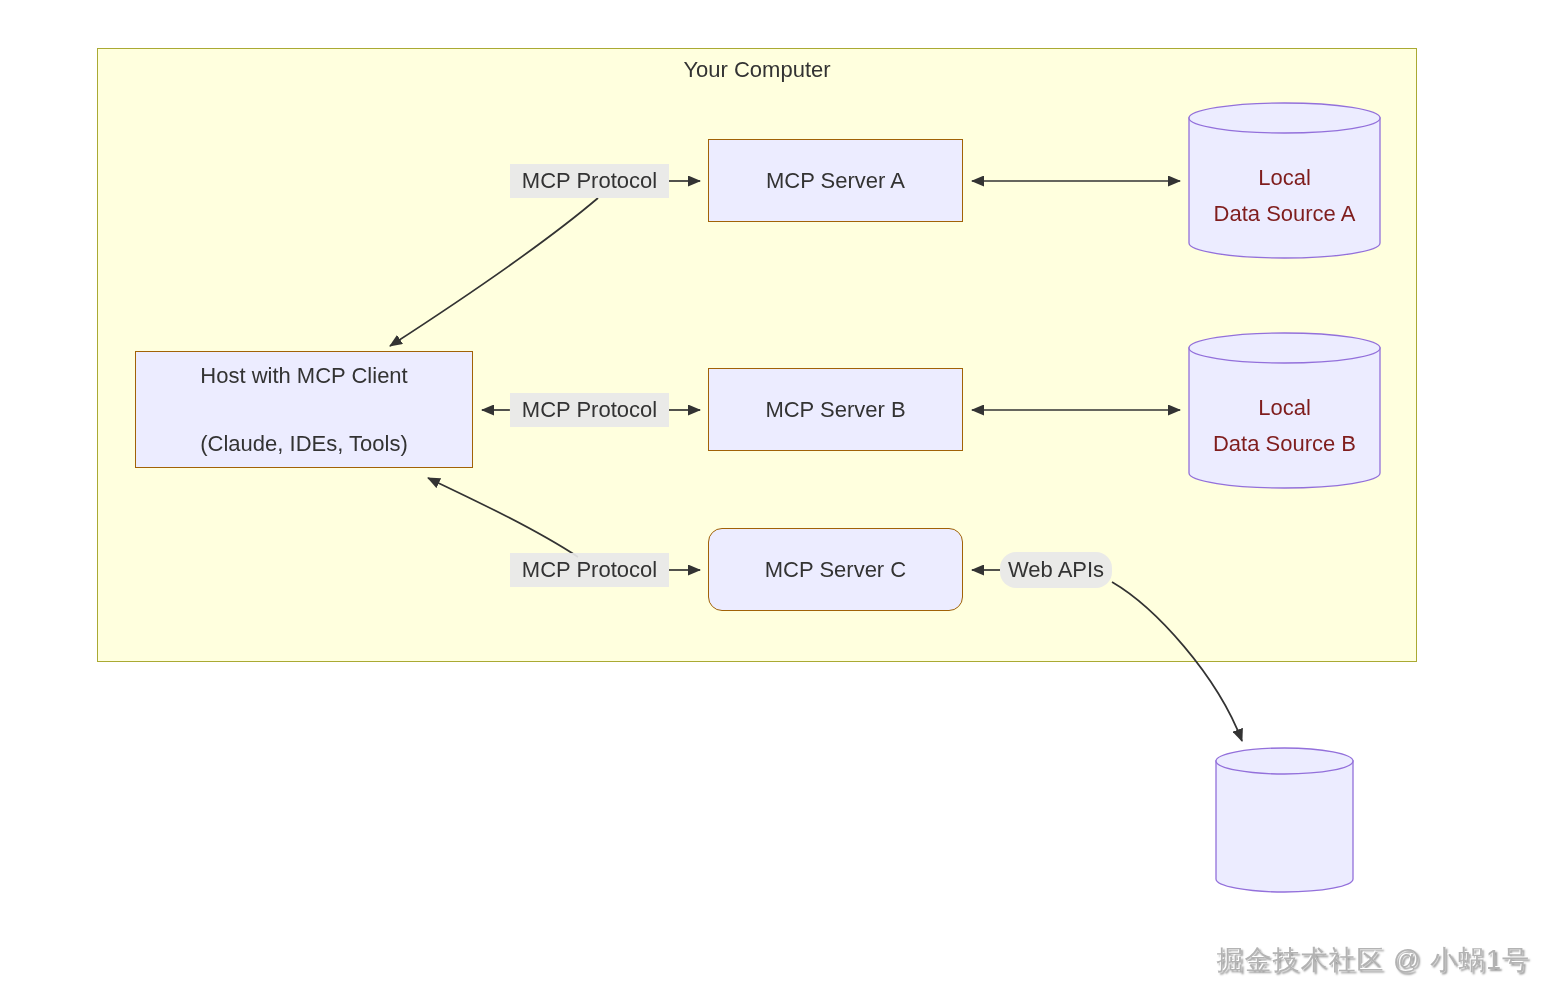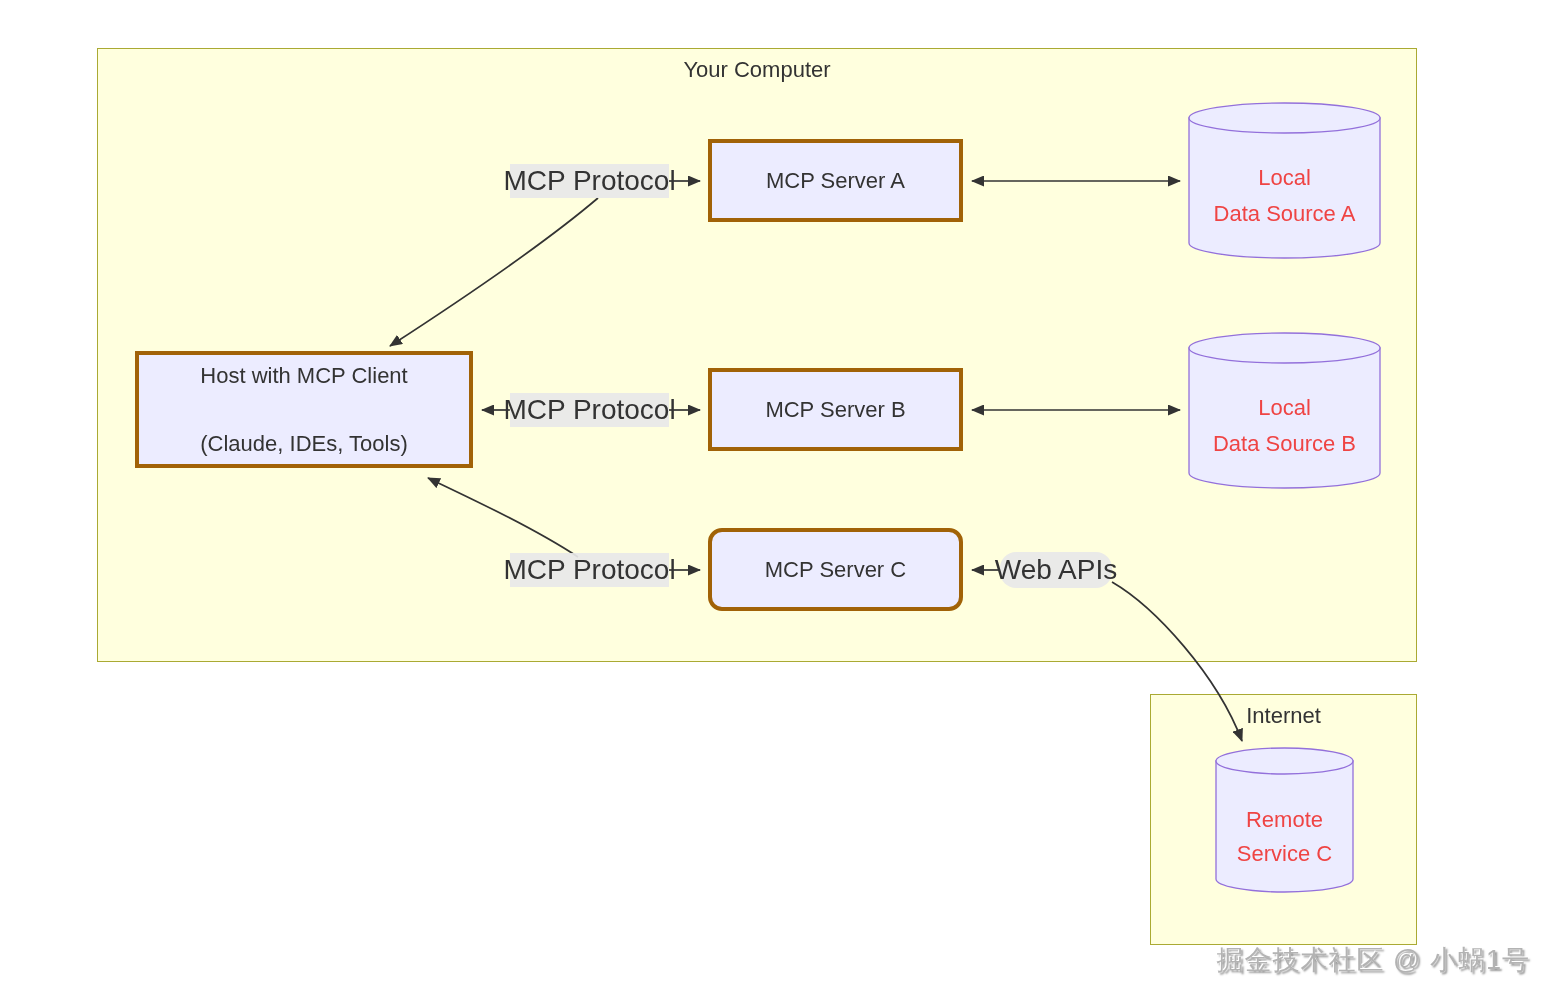--- a/index.html
+++ b/index.html
@@ -26,48 +26,48 @@
     position: absolute;
     width: 100%;
     top: 8px;
     text-align: center;
     font-size: 22px;
     color: #333333;
   }
   .node {
     position: absolute;
     background: #ECECFF;
-    border: 4px solid #a16207;
+    border: 1px solid #a16207;
     box-sizing: border-box;
     display: flex;
     flex-direction: column;
     align-items: center;
     justify-content: center;
     font-size: 22px;
     color: #333333;
     text-align: center;
     line-height: 36px;
     z-index: 3;
   }
   .edge-label {
     position: absolute;
     background: rgba(232,232,232,0.92);
-    font-size: 28px;
+    font-size: 22px;
     color: #333333;
     display: flex;
     align-items: center;
     justify-content: center;
     text-align: center;
     z-index: 3;
     white-space: nowrap;
   }
   .cyl-label {
     position: absolute;
     font-size: 22px;
-    color: #ef4444;
+    color: #7f1d1d;
     text-align: center;
     line-height: 36px;
     z-index: 3;
   }
   svg.edges {
     position: absolute;
     left: 0;
     top: 0;
     z-index: 2;
   }
@@ -84,23 +84,20 @@
 </style>
 </head>
 <body>
 
 <div id="stage">
 
   <div class="cluster" style="left:97px; top:48px; width:1320px; height:614px;">
     <div class="cluster-title">Your Computer</div>
   </div>
 
-  <div class="cluster" style="left:1150px; top:694px; width:267px; height:251px;">
-    <div class="cluster-title">Internet</div>
-  </div>
 
   <svg class="edges" width="1552" height="998" viewBox="0 0 1552 998">
     <defs>
       <marker id="arrowhead" markerUnits="userSpaceOnUse" markerWidth="13" markerHeight="11" refX="12" refY="5.5" orient="auto-start-reverse">
         <path d="M0,0 L13,5.5 L0,11 Z" fill="#333333"></path>
       </marker>
     </defs>
 
     <path d="M 598,198 C 545,243 458,302 390,346" fill="none" stroke="#333333" stroke-width="1.7" marker-end="url(#arrowhead)"></path>
     <path d="M 669,181 L 700,181" fill="none" stroke="#333333" stroke-width="1.7" marker-end="url(#arrowhead)"></path>
@@ -151,24 +148,20 @@
   <div class="cyl-label" style="left:1189px; top:160px; width:191px;">
     <div>Local</div>
     <div>Data Source A</div>
   </div>
 
   <div class="cyl-label" style="left:1189px; top:390px; width:191px;">
     <div>Local</div>
     <div>Data Source B</div>
   </div>
 
-  <div class="cyl-label" style="left:1216px; top:803px; width:137px; line-height:34px;">
-    <div>Remote</div>
-    <div>Service C</div>
-  </div>
 
   <div class="edge-label" style="left:510px; top:164px; width:159px; height:34px;">MCP Protocol</div>
 
   <div class="edge-label" style="left:510px; top:393px; width:159px; height:34px;">MCP Protocol</div>
 
   <div class="edge-label" style="left:510px; top:553px; width:159px; height:34px;">MCP Protocol</div>
 
   <div class="edge-label" style="left:1000px; top:552px; width:112px; height:36px;border-radius:16px;">Web APIs</div>
 
   <div class="watermark">掘金技术社区 @ 小蜗1号</div>

